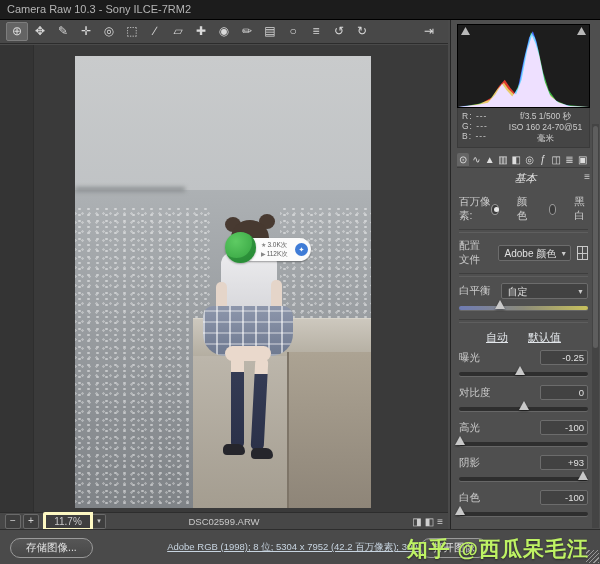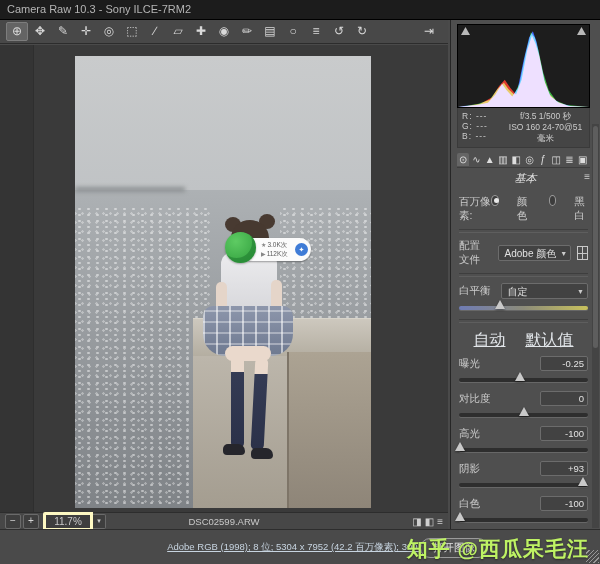--- a/index.html
+++ b/index.html
@@ -84,32 +84,32 @@
   .rgbcol{width:44px;}
   .rgbrow{line-height:10px;letter-spacing:1px;}
   .exifcol{flex:1;text-align:center;line-height:11px;}
   .tabs{display:flex;margin:5px 10px 0 6px;border-bottom:1px solid #3d3d3d;padding-bottom:1px;}
   .tab{width:14px;text-align:center;font-size:10px;color:#ddd;padding:1px 0;margin-right:1px;}
   .tab.sel{background:#656565;border-radius:2px 2px 0 0;}
   .phead{position:relative;text-align:center;font-size:11px;color:#e4e4e4;padding:3px 0 2px;font-style:italic;}
   .phead .menu{position:absolute;right:10px;top:3px;font-size:10px;color:#ccc;}
   .pbody{padding:2px 12px 0 8px;font-size:10.5px;color:#cccccc;}
   .row{display:flex;align-items:center;margin:5px 0;}
-  .radio-group{margin-left:auto;display:flex;gap:18px;align-items:flex-start;}
+  .radio-group{margin-left:auto;display:flex;gap:18px;align-items:center;}
   .radio{width:9px;height:9px;border-radius:50%;border:1px solid #9a9a9a;background:#3c3c3c;position:relative;display:inline-block;}
   .radio.on::after{content:"";position:absolute;left:2px;top:2px;width:5px;height:5px;border-radius:50%;background:#e8e8e8;}
   .select{position:relative;height:16px;line-height:15px;background:#424242;border:1px solid #6c6c6c;
       border-radius:2px;font-size:10px;color:#e0e0e0;padding:0 14px 0 6px;box-sizing:border-box;white-space:nowrap;}
   .select .arr{position:absolute;right:3px;top:0;font-size:7px;color:#ccc;}
   .grid-icon{width:12px;height:12px;margin-left:6px;border:1px solid #c9c9c9;
       background:linear-gradient(#c9c9c9,#c9c9c9) center/1px 100% no-repeat,
                  linear-gradient(#c9c9c9,#c9c9c9) center/100% 1px no-repeat;}
   .divider{height:2px;border-top:1px solid #3e3e3e;border-bottom:1px solid #5e5e5e;margin:6px 0;}
   .links-row{display:flex;justify-content:center;gap:20px;margin:7px 0 5px;}
-  .plink{color:#e2e6ea;text-decoration:underline;font-size:16px;}
+  .plink{color:#e2e6ea;text-decoration:underline;font-size:11px;}
   .srow{margin:4px 0 9px;}
   .shead{display:flex;align-items:center;}
   .sval{margin-left:auto;width:40px;height:13px;line-height:13px;background:#424242;border:1px solid #6c6c6c;
       border-radius:2px;font-size:9.5px;color:#e2e2e2;text-align:right;padding:0 3px;}
   .strack{position:relative;height:4px;margin-top:7px;background:#2e2e2e;border-radius:2px;
       box-shadow:0 1px 0 rgba(255,255,255,.14);}
   .strack.grad-temp{background:linear-gradient(90deg,#6f7cb5,#8d8c7a,#c8c15c);}
   .strack.grad-tint{background:linear-gradient(90deg,#74a868,#968e92,#bd6bb1);}
   .thumb{position:absolute;top:-6px;width:0;height:0;border-left:5px solid transparent;
       border-right:5px solid transparent;border-bottom:9px solid #c9c9c9;
@@ -344,20 +344,21 @@
         </div>
 
     </div>
 
     <div class="scrollbar">
       <div class="scroll-thumb"></div>
     </div>
   </div>
 
   <div class="footer">
+    <span class="save-btn">存储图像...</span>
     <div class="workflow">
       <span>Adobe RGB (1998); 8 位; 5304 x 7952 (42.2 百万像素); 300 ppi</span>
     </div>
     <span class="open-btn">打开图像</span>
     <span class="grip"></span>
     <span class="watermark">知乎 @西瓜呆毛汪</span>
   </div>
 
 </div>
 

